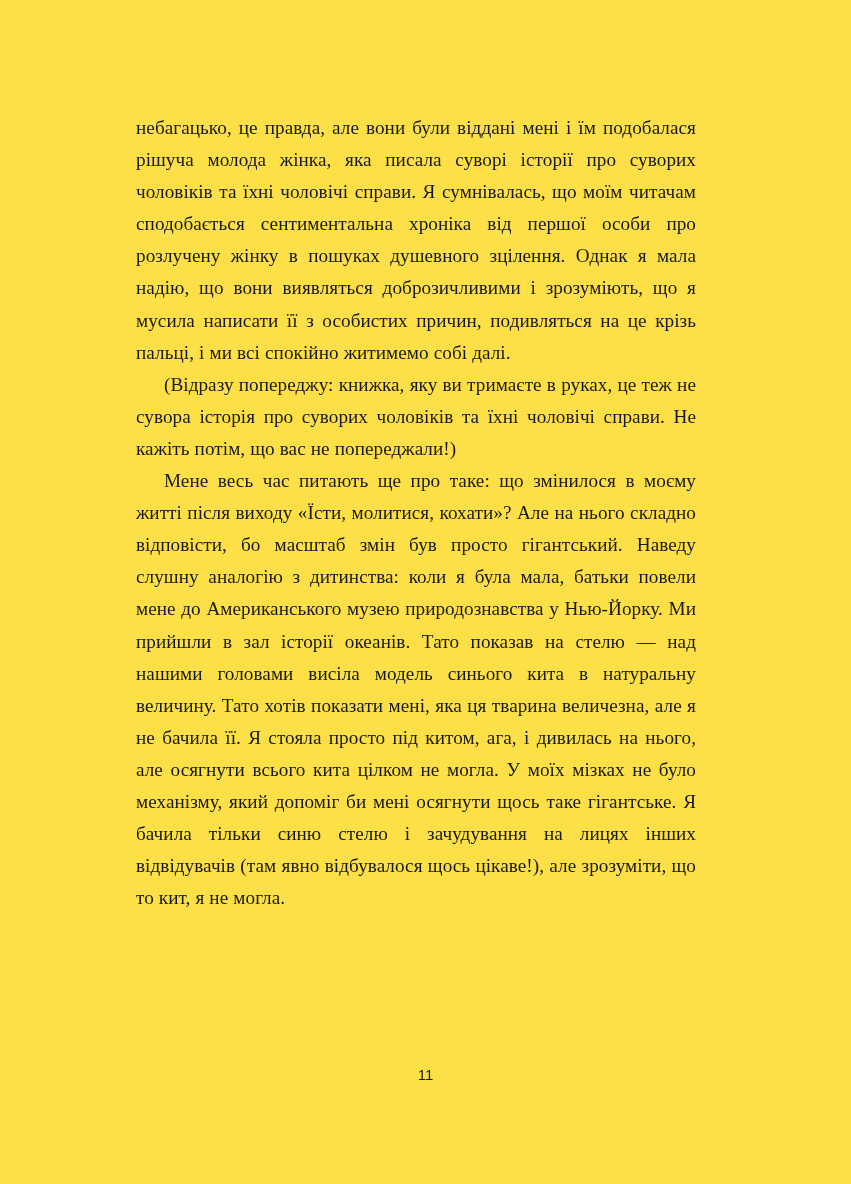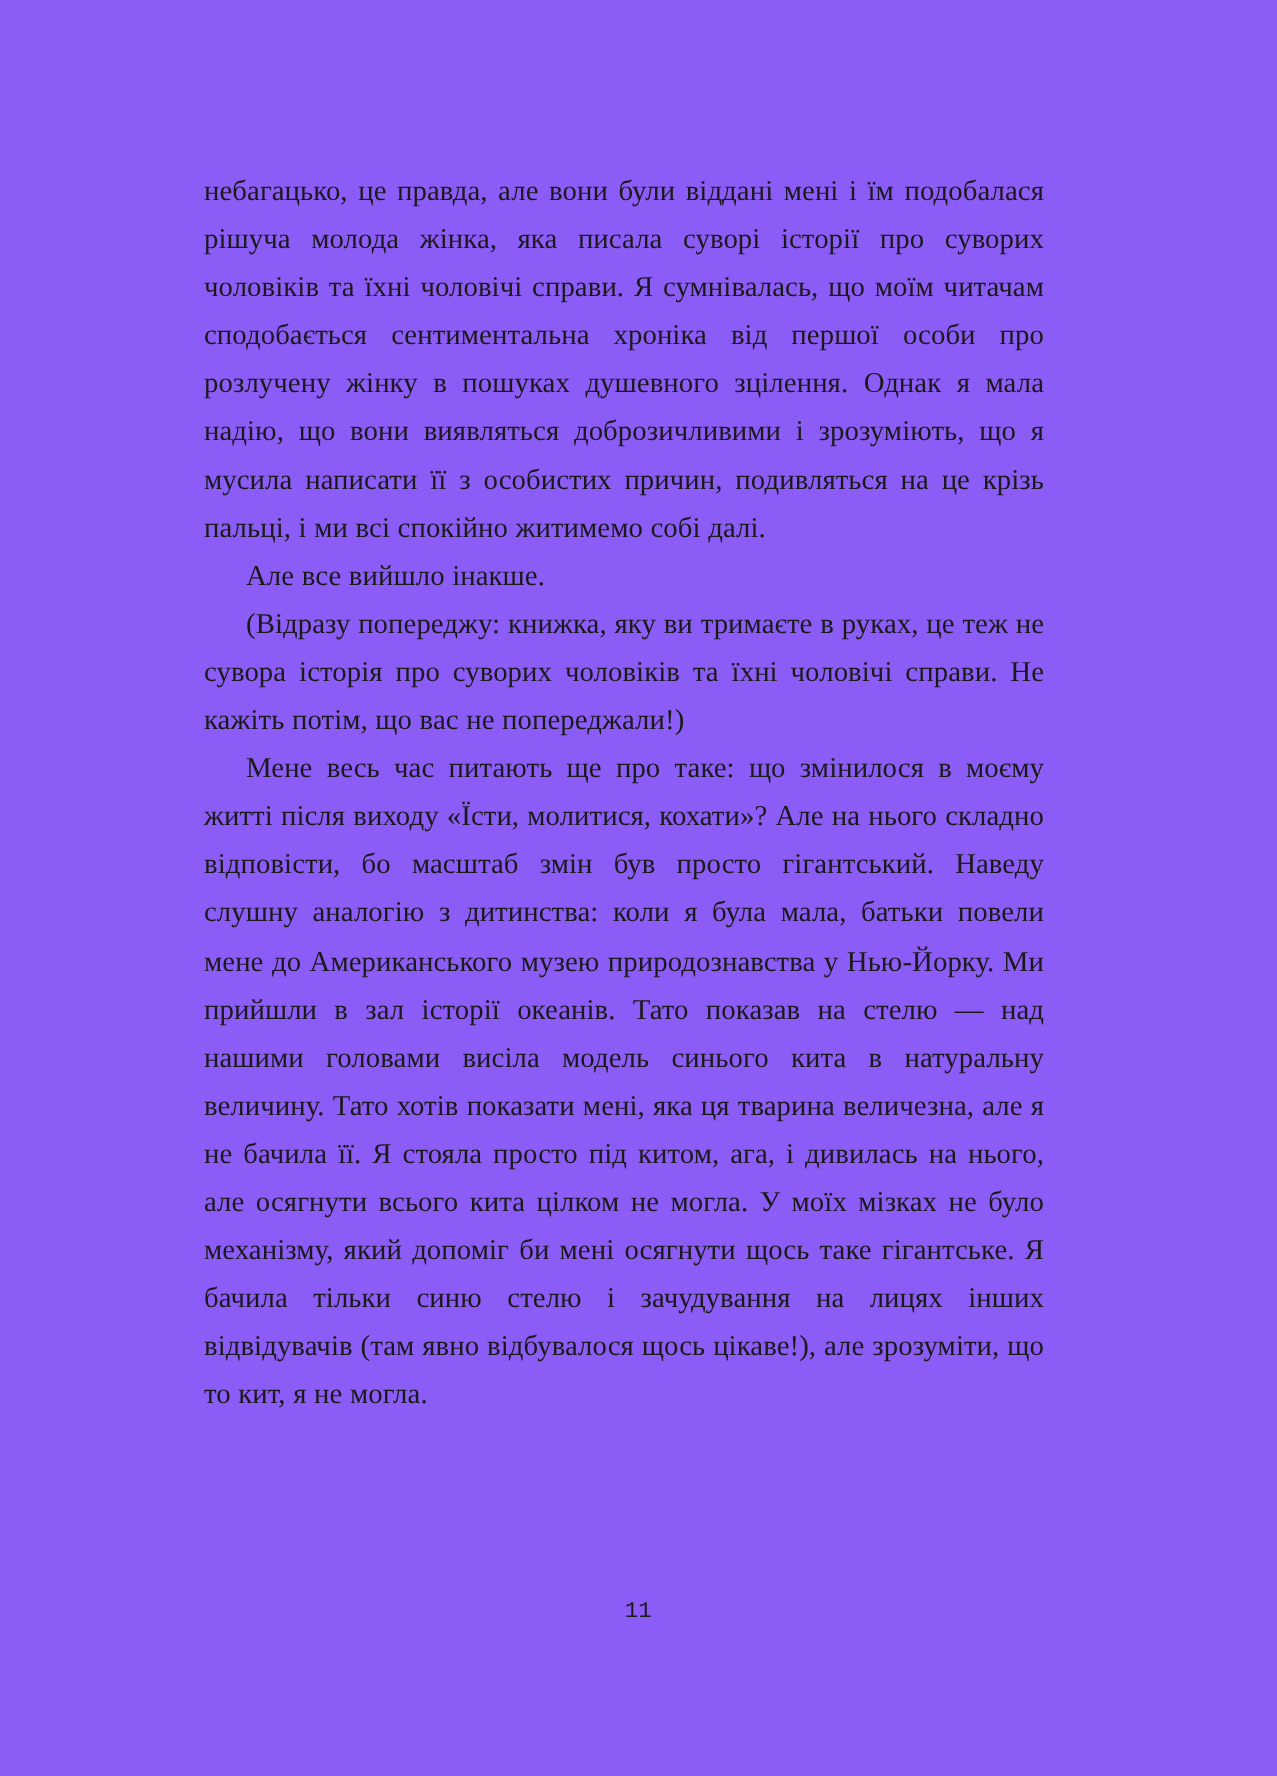--- a/index.html
+++ b/index.html
@@ -10,21 +10,21 @@
   body {
     width: 851px;
     height: 1184px;
     font-family: "Liberation Serif", serif;
     color: #1a1a1a;
   }
   .page {
     position: relative;
     width: 851px;
     height: 1184px;
-    background: #8b5cf6;
+    background: #fde047;
     box-sizing: border-box;
   }
   .text-column {
     position: absolute;
     left: 136px;
     top: 112px;
     width: 560px;
   }
   .para {
     margin: 0;
@@ -39,28 +39,27 @@
   .para.indent {
     text-indent: 28px;
   }
   .page-number {
     position: absolute;
     left: 0;
     top: 1066px;
     width: 851px;
     text-align: center;
     font-size: 15px;
-    font-family: Liberation Mono, monospace;
+    font-family: Liberation Sans, sans-serif;
     color: #1a1a1a;
   }
 </style>
 </head>
 <body>
 
 <div class="page">
   <div class="text-column">
     <p class="para">небагацько, це правда, але вони були віддані мені і їм подобалася рішуча молода жінка, яка писала суворі історії про суворих чоловіків та їхні чоловічі справи. Я сумнівалась, що моїм читачам сподобається сентиментальна хроніка від першої особи про розлучену жінку в пошуках душевного зцілення. Однак я мала надію, що вони виявляться доброзичливими і зрозуміють, що я мусила написати її з особистих причин, подивляться на це крізь пальці, і ми всі спокійно житимемо собі далі.</p>
-    <p class="para indent">Але все вийшло інакше.</p>
     <p class="para indent">(Відразу попереджу: книжка, яку ви тримаєте в руках, це теж не сувора історія про суворих чоловіків та їхні чоловічі справи. Не кажіть потім, що вас не попереджали!)</p>
     <p class="para indent">Мене весь час питають ще про таке: що змінилося в моєму житті після виходу «Їсти, молитися, кохати»? Але на нього складно відповісти, бо масштаб змін був просто гігантський. Наведу слушну аналогію з дитинства: коли я була мала, батьки повели мене до Американського музею природознавства у Нью-Йорку. Ми прийшли в зал історії океанів. Тато показав на стелю — над нашими головами висіла модель синього кита в натуральну величину. Тато хотів показати мені, яка ця тварина величезна, але я не бачила її. Я стояла просто під китом, ага, і дивилась на нього, але осягнути всього кита цілком не могла. У моїх мізках не було механізму, який допоміг би мені осягнути щось таке гігантське. Я бачила тільки синю стелю і зачудування на лицях інших відвідувачів (там явно відбувалося щось цікаве!), але зрозуміти, що то кит, я не могла.</p>
   </div>
   <div class="page-number">11</div>
 </div>
 
 </body></html>

